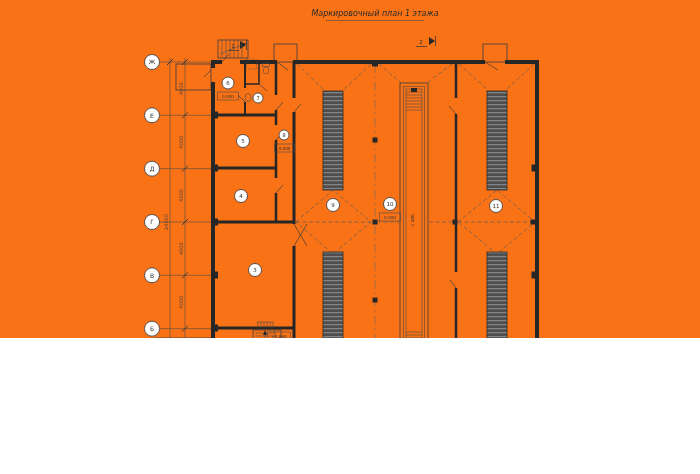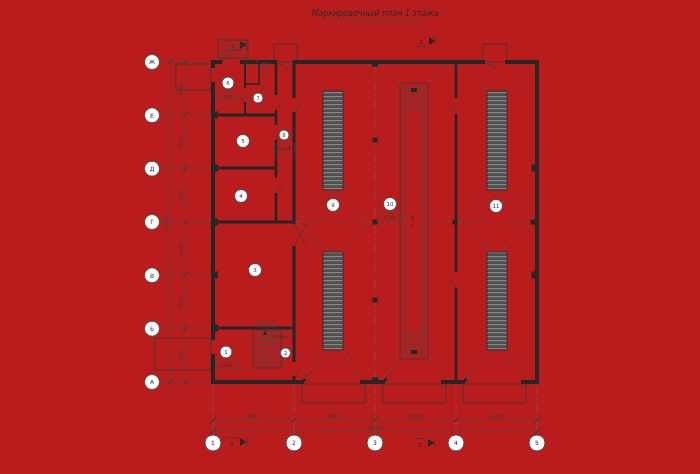--- a/index.html
+++ b/index.html
@@ -1,16 +1,16 @@
 <!DOCTYPE html>
 <html><head>
 <meta charset="utf-8">
 <style>
   html,body{margin:0;padding:0;background:#ffffff;}
-  .canvas{width:700px;height:474px;background:#b91c1c;position:relative;overflow:hidden;text-decoration:underline;}
+  .canvas{width:700px;height:338px;background:#f97316;position:relative;overflow:hidden;text-decoration:underline;}
   svg{display:block;}
   text{font-family:"DejaVu Sans",sans-serif;fill:#2b2b2b;}
   .t-title{font-size:8px;font-style:italic;}
   .t-axis{font-size:6px;text-anchor:middle;}
   .t-dim{font-size:5px;text-anchor:middle;fill:#3c3c3c;}
   .t-room{font-size:5.5px;text-anchor:middle;}
   .t-room-sm{font-size:5px;text-anchor:middle;}
   .t-elev{font-size:4.2px;text-anchor:middle;fill:#333;}
   .t-sec{font-size:5.5px;text-anchor:middle;}
   .wall{stroke:#262626;fill:none;}

